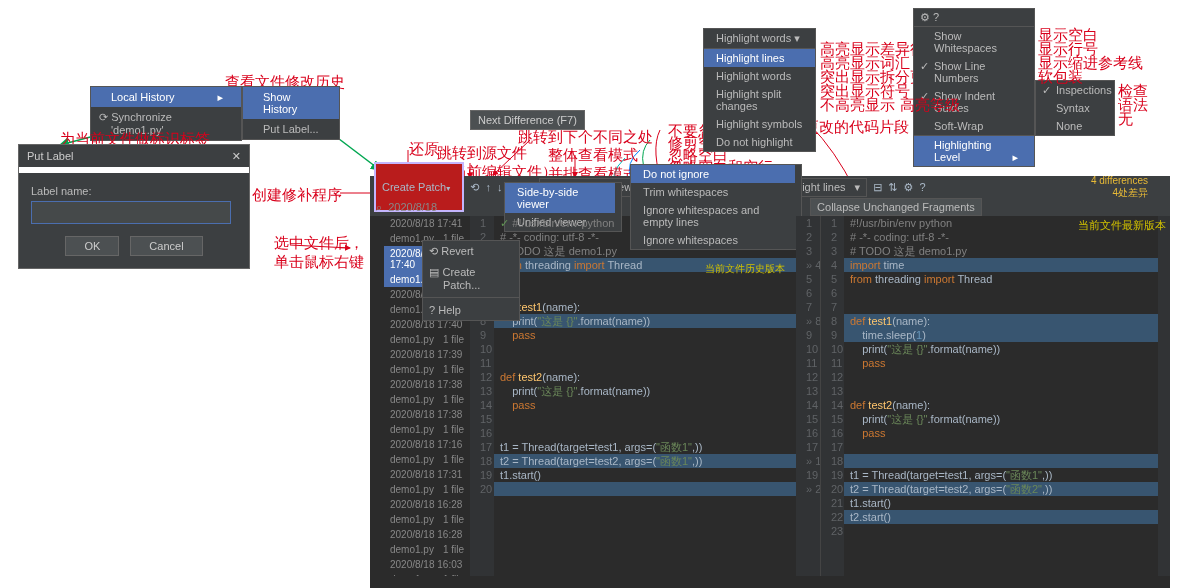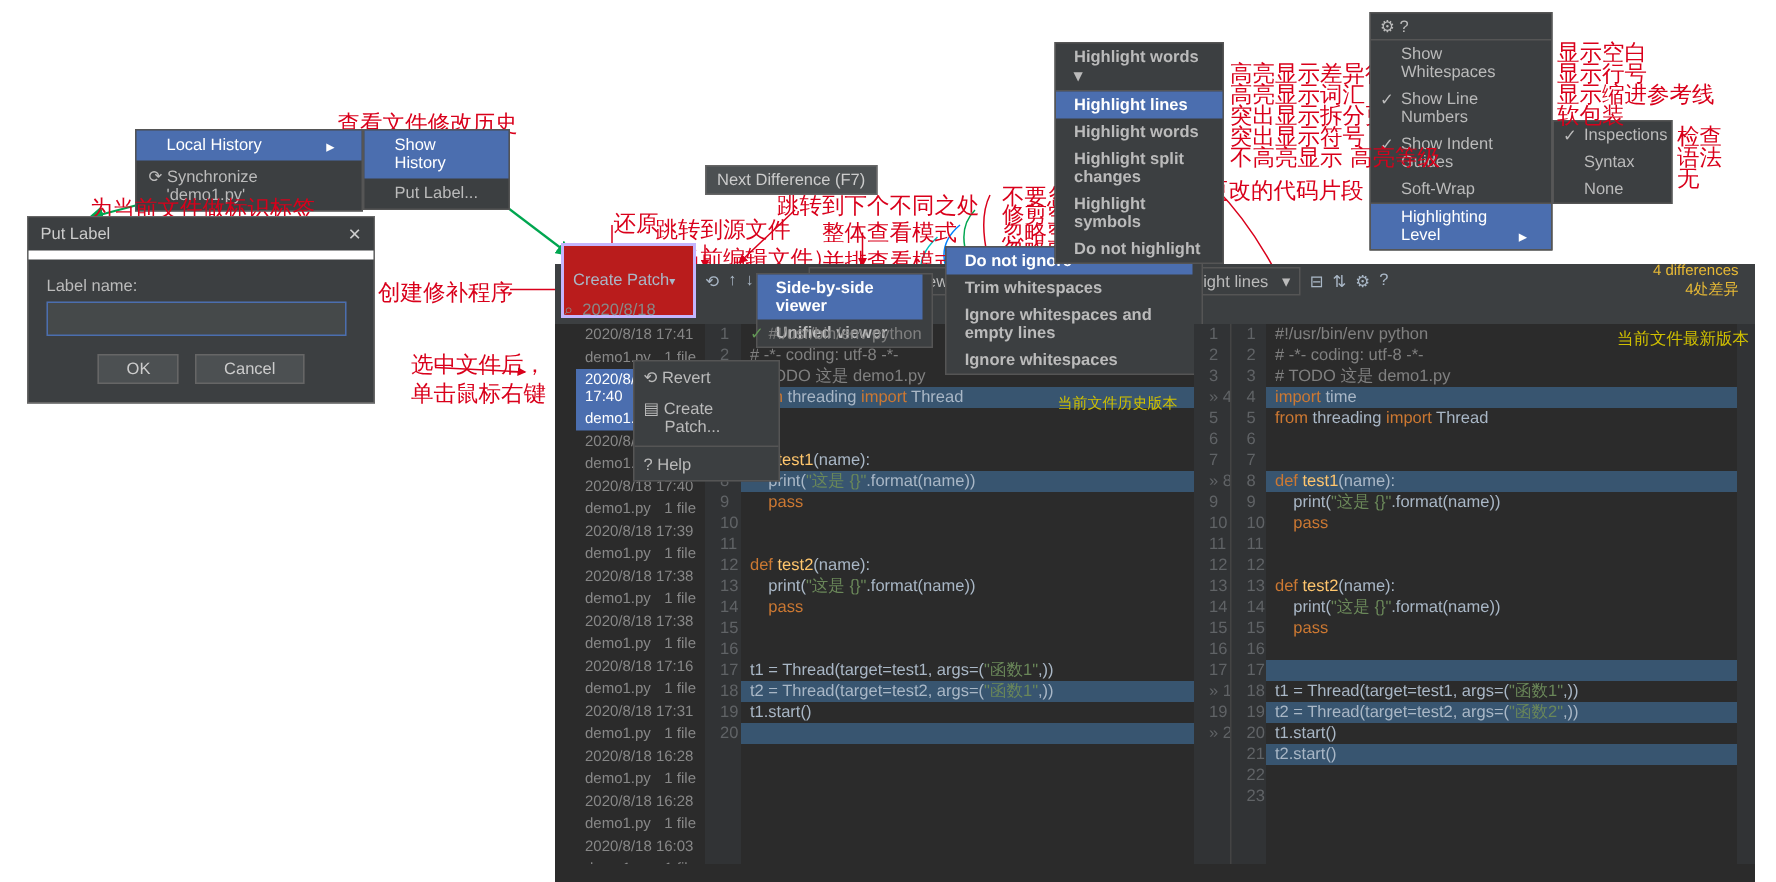--- a/index.html
+++ b/index.html
@@ -22,21 +22,21 @@
 
 
 .anno { color: #d9001b; font-size: 15px; }
 
 
 .diff { background: #2b2b2b; color: #a9b7c6; font-family: Consolas, monospace; font-size: 11px; }
 .toolbar { background: #3c3f41; display: flex; align-items: center; height: 22px; padding: 0 4px; }
 .toolbar span, .toolbar div { margin-right: 6px; }
 .dropdown { background: #3c3f41; border: 1px solid #555; color: #bbb; padding: 2px 6px; white-space: nowrap; }
 .dropdown-pop { background: #3c3f41; border: 1px solid #555; }
-.dropdown-pop .it { padding: 3px 12px; color: #bbb; cursor: pointer; font-weight: bold; }
+.dropdown-pop .it { padding: 3px 12px; color: #bbb; cursor: pointer; }
 .dropdown-pop .sel { background: #4b6eaf; color: #fff; }
 
 .history-list { background: #2b2b2b; color: #888; font-size: 10px; }
 .hist-row { padding: 2px 6px; display: flex; justify-content: space-between; margin-left: 14px; }
 .hist-row.sel { background: #4b6eaf; color: #fff; }
 
 .code-side { position: relative; }
 .gutter { background: #313335; color: #606366; text-align: right; padding: 0 4px; }
 .code-line { white-space: pre; padding: 0 6px; line-height: 14px; height: 14px; }
 .hl-change { background: #385570; }
@@ -155,40 +155,41 @@
     <span>⇱</span>
     <span>✎</span>
     <span class="dropdown"><span>Side-by-side viewer</span> ▾</span>
     <span class="dropdown"><span>Do not ignore</span> ▾</span>
     <span class="dropdown"><span>Highlight lines</span> ▾</span>
     <span>⊟</span>
     <span>⇅</span>
     <span>⚙</span>
     <span>?</span>
     <span style="flex:1"></span>
-    <div class="diff-info" style="margin-right:1px">
+    <div class="diff-info" style="margin-right:12px">
       <div>4 differences</div>
       <div>4处差异</div>
     </div>
   </div>
 
   <div class="toolbar" style="height:18px">
     <span style="color:#888;margin-left:2px">⌕</span>
     <span style="color:#888">2020/8/18</span>
     <span style="width:55px"></span>
     <div class="dropdown-pop" style="width:118px">
       <div class="it sel">Side-by-side viewer</div>
       <div class="it">Unified viewer</div>
     </div>
     <div class="dropdown-pop" style="width:172px;margin-left:2px">
       <div class="it sel">Do not ignore</div>
       <div class="it">Trim whitespaces</div>
       <div class="it">Ignore whitespaces and empty lines</div>
       <div class="it">Ignore whitespaces</div>
     </div>
+    <div class="dropdown" style="margin-left:2px;background:#4c5052">Collapse Unchanged Fragments</div>
   </div>
 
   <div style="display:flex;height:360px">
     <div class="history-list" style="width:100px;overflow:hidden" id="hist">
         <div class="hist-row">
           <span>2020/8/18 17:41</span>
           <span></span>
         </div>
         <div class="hist-row">
           <span>demo1.py</span>
@@ -383,20 +384,21 @@
       <div class="code-side" style="flex:1;display:flex">
         <div id="code-r" style="flex:1">
             <div class="code-line "><span class="cmt">#!/usr/bin/env python</span></div>
             <div class="code-line "><span class="cmt"># -*- coding: utf-8 -*-</span></div>
             <div class="code-line "><span class="cmt"># TODO 这是 demo1.py</span></div>
             <div class="code-line hl-change"><span class="kw">import</span> time</div>
             <div class="code-line "><span class="kw">from</span> threading <span class="kw">import</span> Thread</div>
             <div class="code-line "></div>
             <div class="code-line "></div>
             <div class="code-line hl-change"><span class="kw">def</span> <span class="fn">test1</span>(name):</div>
+            <div class="code-line hl-change">    time.sleep(<span style="color:#6897bb">1</span>)</div>
             <div class="code-line ">    print(<span class="str">"这是 {}"</span>.format(name))</div>
             <div class="code-line ">    <span class="kw">pass</span></div>
             <div class="code-line "></div>
             <div class="code-line "></div>
             <div class="code-line "><span class="kw">def</span> <span class="fn">test2</span>(name):</div>
             <div class="code-line ">    print(<span class="str">"这是 {}"</span>.format(name))</div>
             <div class="code-line ">    <span class="kw">pass</span></div>
             <div class="code-line "></div>
             <div class="code-line hl-change"></div>
             <div class="code-line ">t1 = Thread(<span class="param">target</span>=test1, <span class="param">args</span>=(<span class="str">"函数1"</span>,))</div>

